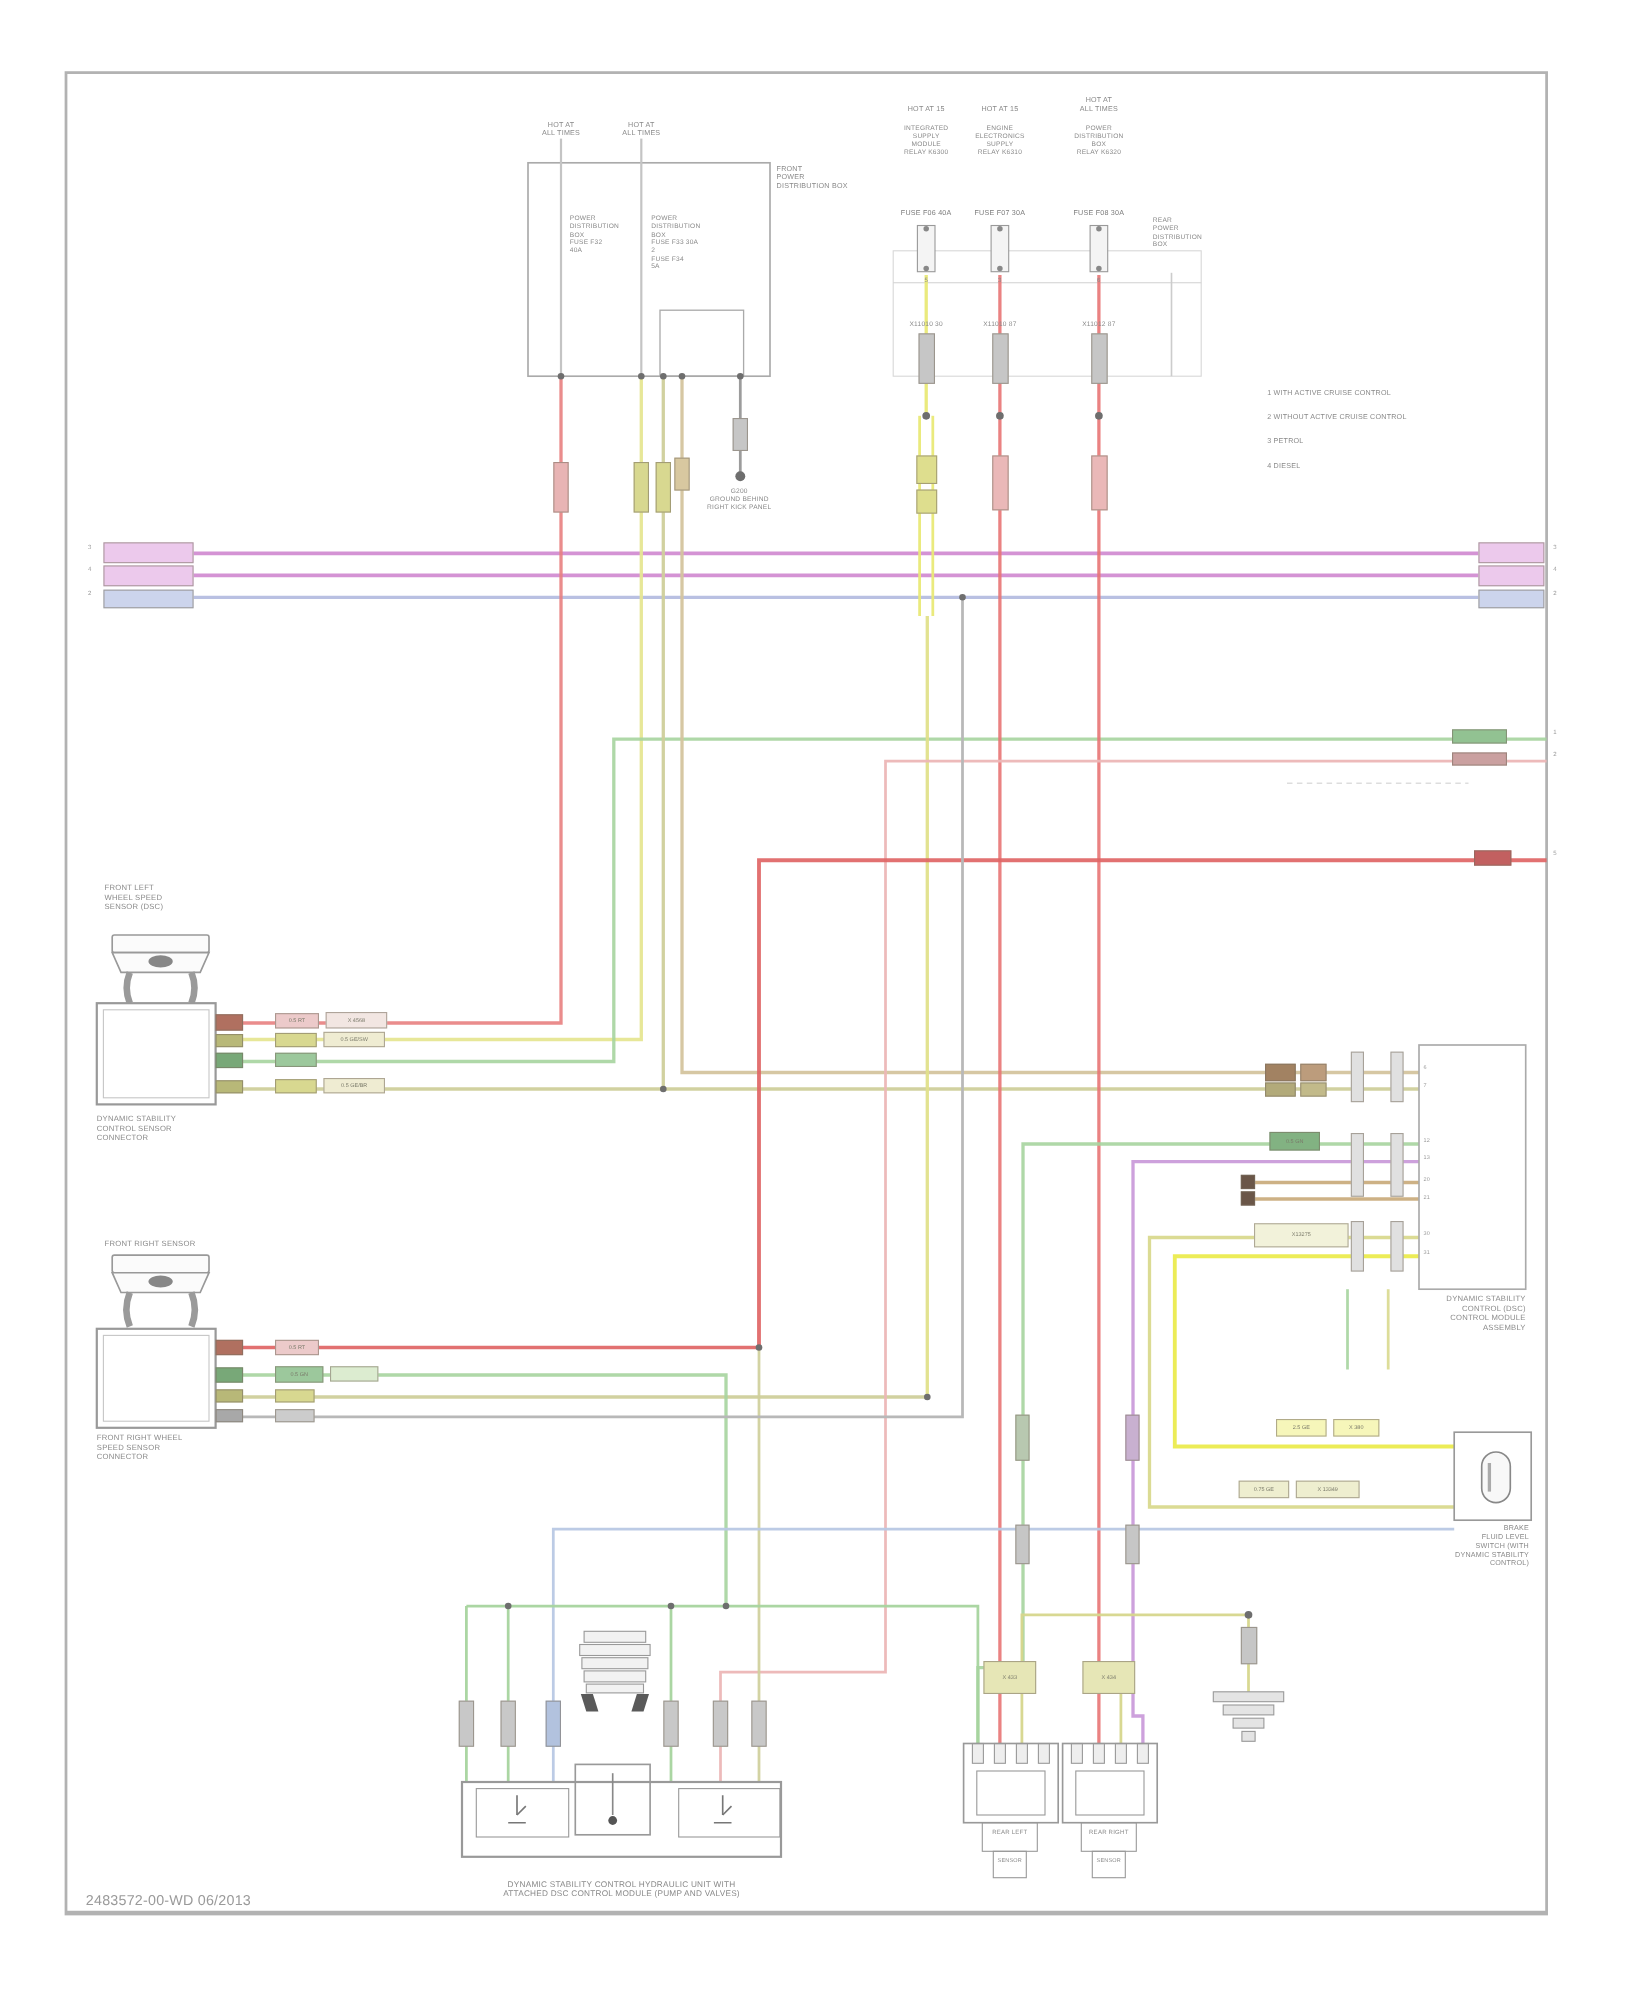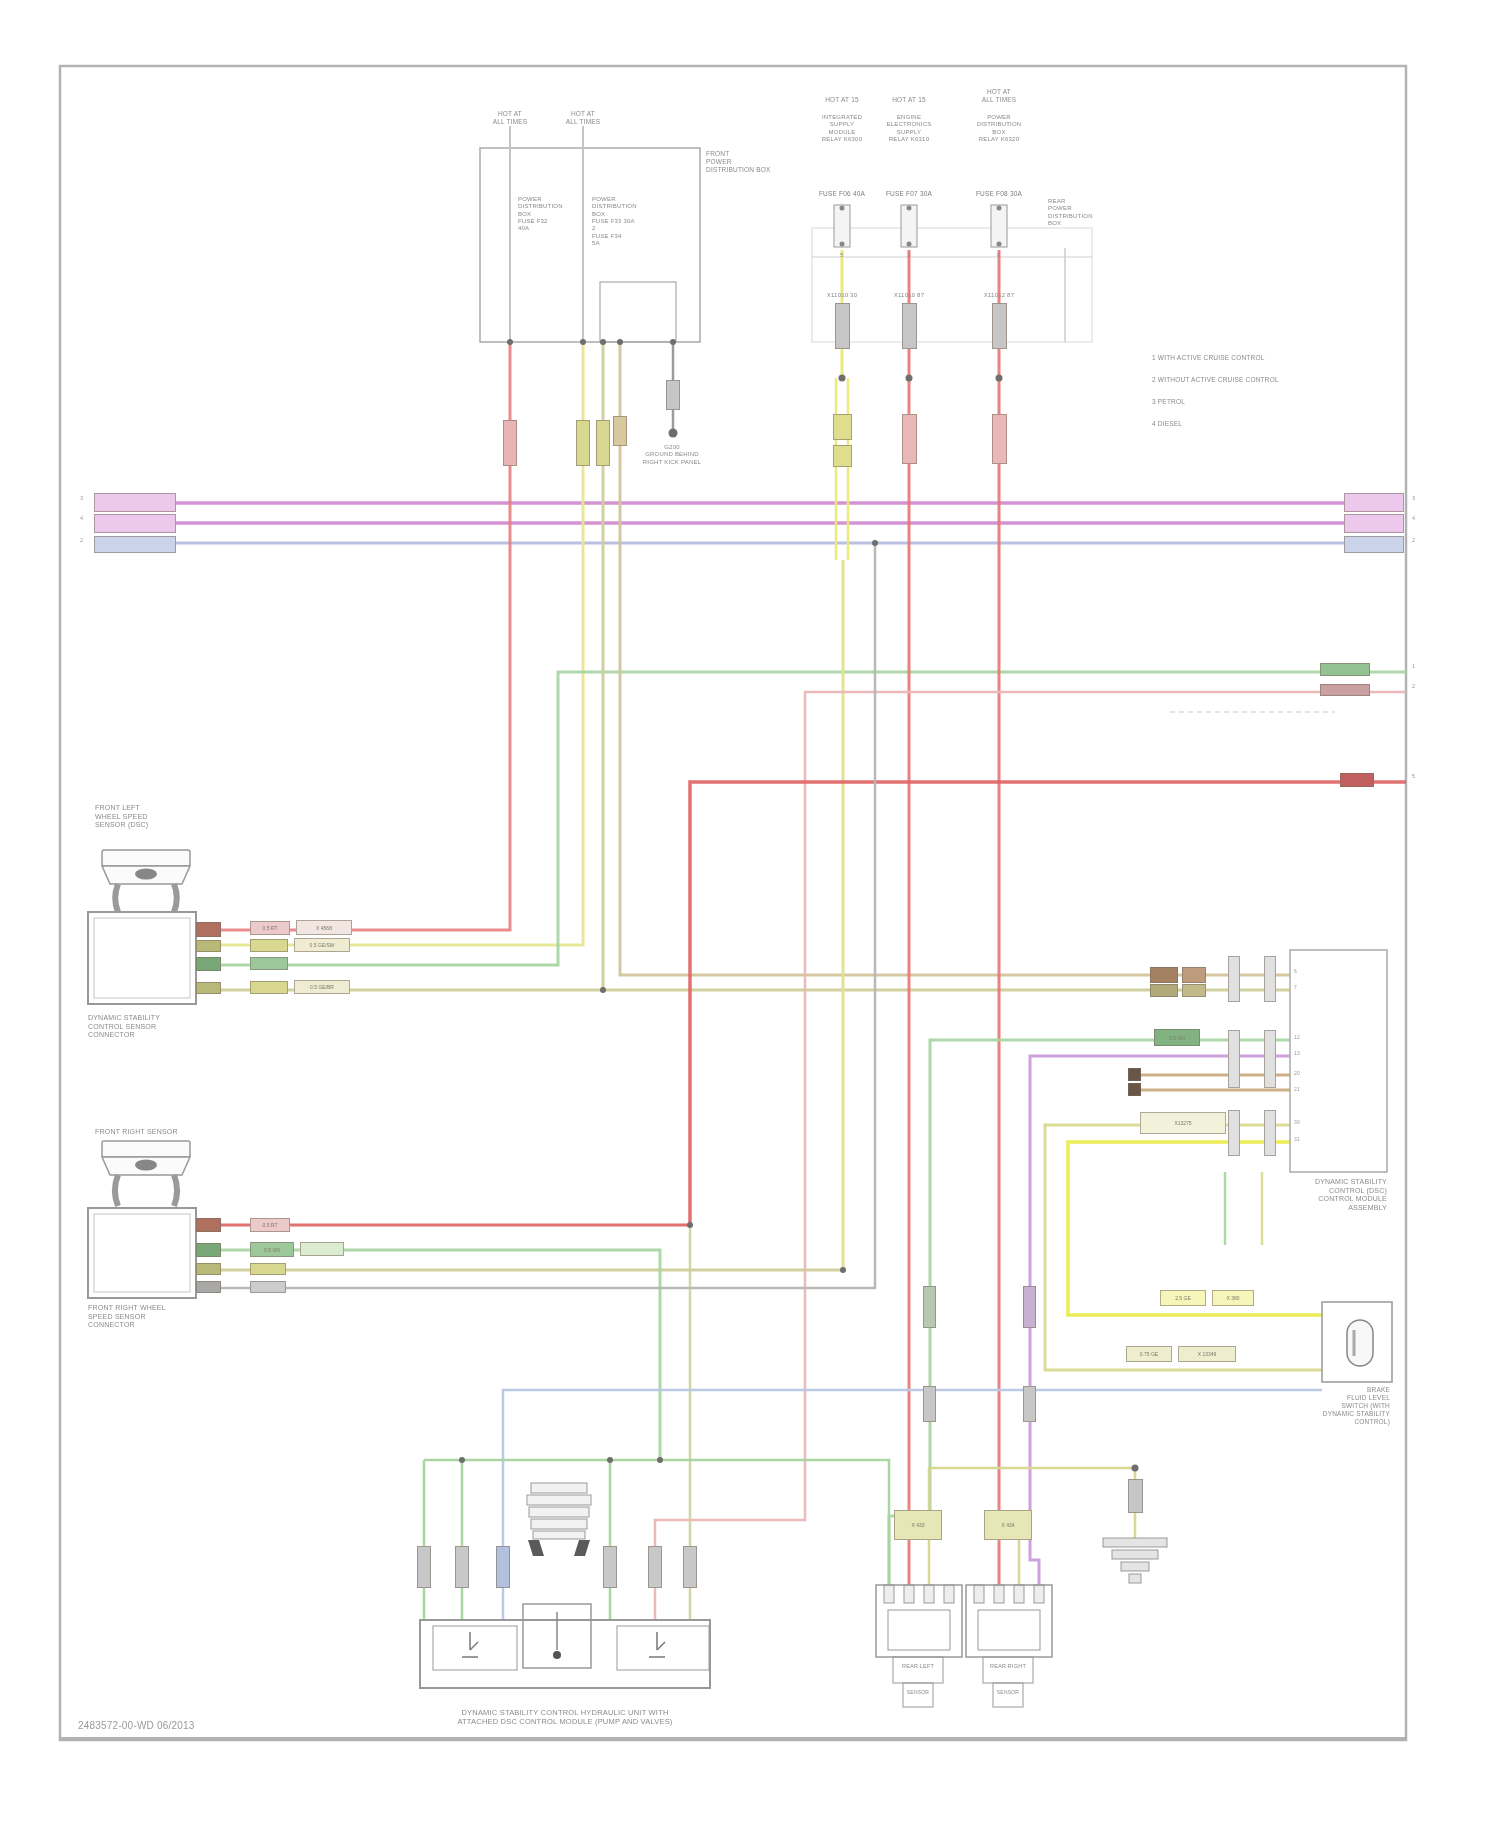--- a/index.html
+++ b/index.html
@@ -336,21 +336,21 @@
     <div class="ann" style="left: 983px; top: 1663px; font-size: 5.5px; width: 50px; text-align: center;">REAR RIGHT</div>
     <div class="ann" style="left: 993px; top: 1689px; font-size: 5px; width: 30px; text-align: center;">SENSOR</div>
     <div class="ann" style="left: 1294px; top: 968px; font-size: 5px; color: rgb(153, 153, 153);">6</div>
     <div class="ann" style="left: 1294px; top: 984px; font-size: 5px; color: rgb(153, 153, 153);">7</div>
     <div class="ann" style="left: 1294px; top: 1034px; font-size: 5px; color: rgb(153, 153, 153);">12</div>
     <div class="ann" style="left: 1294px; top: 1050px; font-size: 5px; color: rgb(153, 153, 153);">13</div>
     <div class="ann" style="left: 1294px; top: 1070px; font-size: 5px; color: rgb(153, 153, 153);">20</div>
     <div class="ann" style="left: 1294px; top: 1086px; font-size: 5px; color: rgb(153, 153, 153);">21</div>
     <div class="ann" style="left: 1294px; top: 1119px; font-size: 5px; color: rgb(153, 153, 153);">30</div>
     <div class="ann" style="left: 1294px; top: 1136px; font-size: 5px; color: rgb(153, 153, 153);">31</div>
-    <div class="ann" style="left: 78px; top: 1720px; font-size: 10px; color: rgb(154, 154, 154);">2483572-00-WD   06/2013</div>
+    <div class="ann" style="left: 78px; top: 1720px; font-size: 13px; color: rgb(154, 154, 154);">2483572-00-WD   06/2013</div>
     <div class="chip" style="left: 503px; top: 420px; width: 14px; height: 46px; background: rgb(232, 180, 180);"></div>
     <div class="chip" style="left: 576px; top: 420px; width: 14px; height: 46px; background: rgb(216, 216, 144);"></div>
     <div class="chip" style="left: 596px; top: 420px; width: 14px; height: 46px; background: rgb(216, 216, 144);"></div>
     <div class="chip" style="left: 613px; top: 416px; width: 14px; height: 30px; background: rgb(216, 200, 160);"></div>
     <div class="chip" style="left: 666px; top: 380px; width: 14px; height: 30px; background: rgb(198, 198, 198);"></div>
     <div class="chip" style="left: 835px; top: 303px; width: 15px; height: 46px; background: rgb(198, 198, 198);"></div>
     <div class="chip" style="left: 902px; top: 303px; width: 15px; height: 46px; background: rgb(198, 198, 198);"></div>
     <div class="chip" style="left: 992px; top: 303px; width: 15px; height: 46px; background: rgb(198, 198, 198);"></div>
     <div class="chip" style="left: 833px; top: 414px; width: 19px; height: 26px; background: rgb(222, 222, 142);"></div>
     <div class="chip" style="left: 833px; top: 445px; width: 19px; height: 22px; background: rgb(222, 222, 142);"></div>

